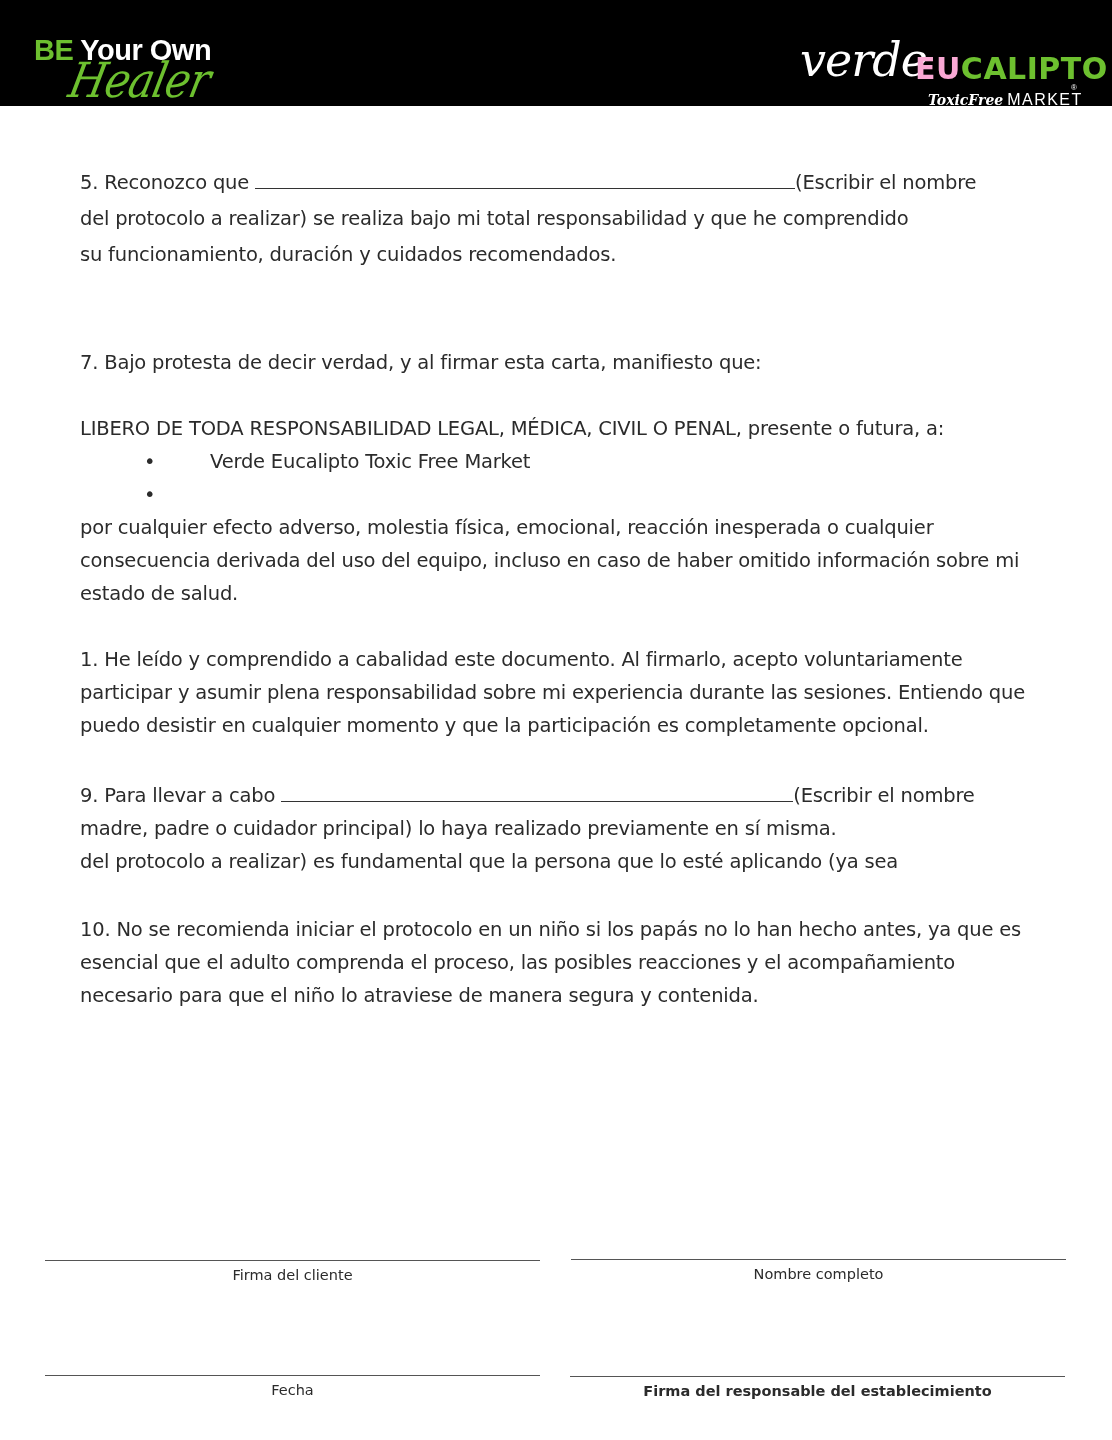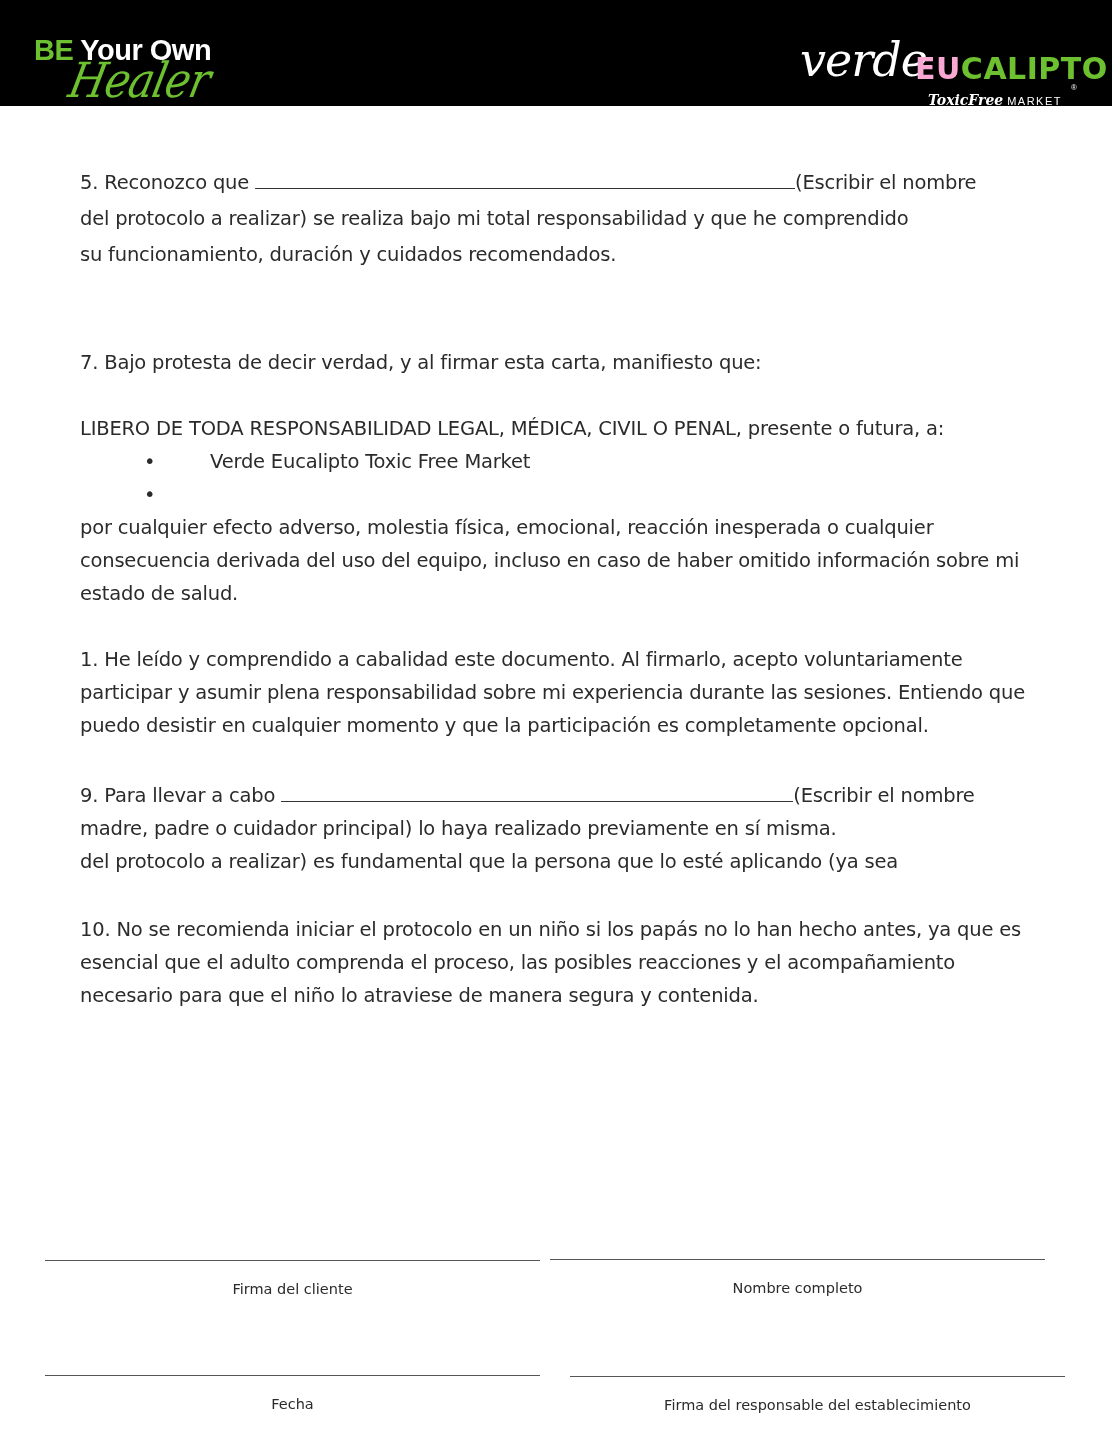--- a/index.html
+++ b/index.html
@@ -26,44 +26,44 @@
   }
   .logo-right .euc {
     position: absolute; left: 120px; top: 22px; font-weight: 700; font-size: 30px; line-height: 34px;
     letter-spacing: 0.5px; font-family: "DejaVu Sans", sans-serif;
   }
   .logo-right .eu { color: #f9a8d4; }
   .logo-right .calipto { color: #6dc02f; }
   .logo-right .reg { position: absolute; left: 276px; top: 53px; color: #ffffff; font-size: 8px; }
   .logo-right .tfm { position: absolute; left: 133px; top: 62px; color: #ffffff; font-size: 14px; line-height: 16px; white-space: nowrap; }
   .logo-right .tfm .tf { font-style: italic; font-weight: 700; font-family: "DejaVu Serif", serif; font-size: 14px; }
-  .logo-right .tfm .mk { letter-spacing: 1.5px; font-size: 11px; margin-top: 36px; }
+  .logo-right .tfm .mk { letter-spacing: 1.5px; font-size: 16px; margin-top: 36px; }
 
   .content {
     position: absolute; left: 80px; top: 155px; width: 960px;
     font-family: "DejaVu Sans", sans-serif; font-size: 19.5px; color: #2b2b2b; letter-spacing: -0.2px; margin-top: 10px;
   }
   .para { margin: 0; line-height: 33px; }
   .p5 .l1, .p9 .l1 { line-height: 36px; }
   .p5 .rest, .p9 .rest { line-height: 36px; }
   .blank { display: inline-block; border-bottom: 1.5px solid #333; height: 22px; vertical-align: baseline; }
   .p5 .blank { width: 540px; }
   .p9 .blank { width: 512px; }
   .gap { height: 33px; }
   ul.bullets { list-style: none; margin: 0; padding: 0; }
   ul.bullets li { position: relative; padding-left: 130px; line-height: 33px; }
   ul.bullets li .dot { position: absolute; left: 64px; top: 0; }
 
   .sig { position: absolute; font-family: "DejaVu Sans", sans-serif; font-size: 14.5px; color: #2b2b2b; text-align: center; }
   .sig .line { border-top: 1.5px solid #555; height: 0; }
-  .sig .label { margin-top: 20px; }
+  .sig .label { margin-top: 6px; }
   .sig1 { left: 45px; top: 1260px; width: 495px; }
-  .sig2 { left: 550px; top: 1259px; width: 495px; }
+  .sig2 { left: 571px; top: 1259px; width: 495px; }
   .sig3 { left: 45px; top: 1375px; width: 495px; }
-  .sig4 { left: 570px; top: 1376px; width: 495px; }
+  .sig4 { left: 570px; top: 1376px; width: 495px; font-weight: bold; }
 </style>
 </head>
 <body>
 
 <div class="header">
   <div class="logo-left">
     <div class="be-line">
       <span class="be">BE</span>
       <span class="yo">Your Own</span>
     </div>

